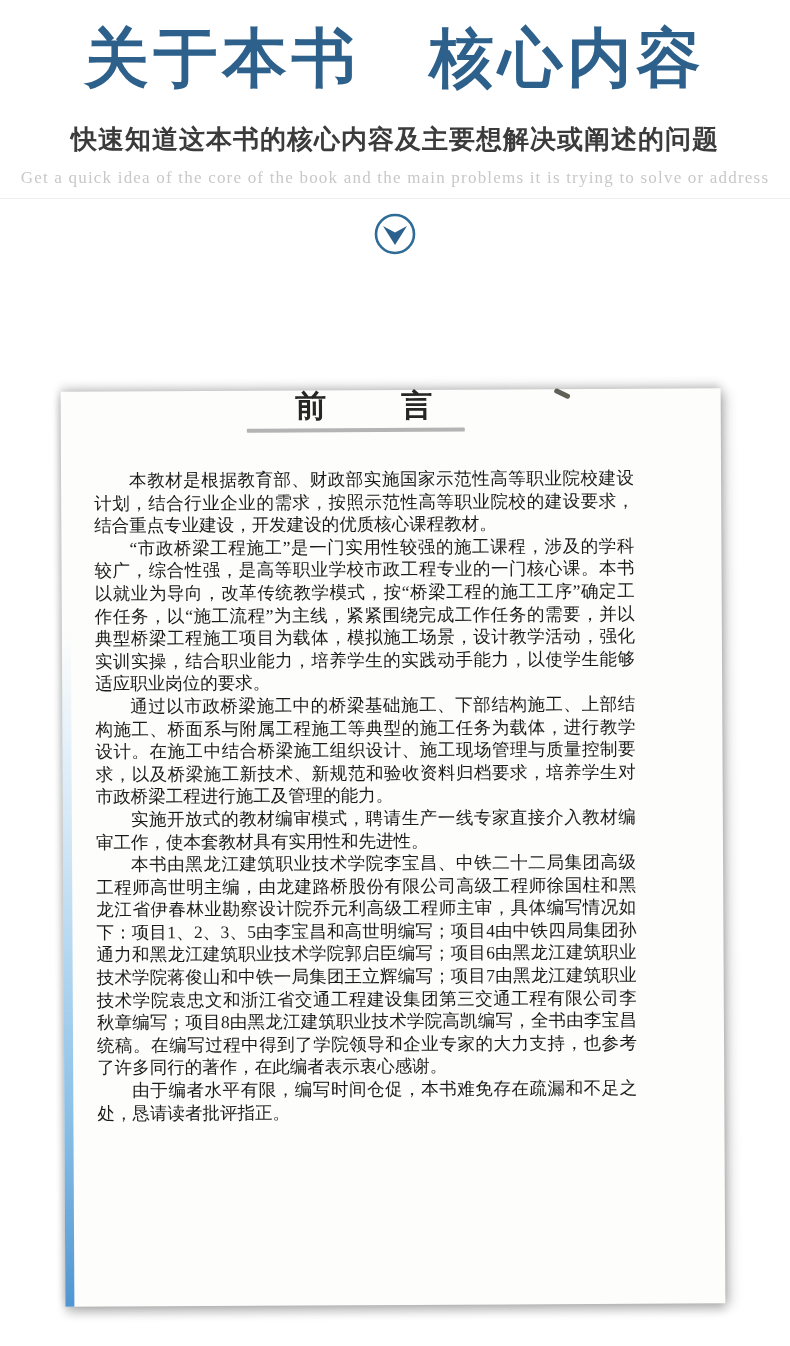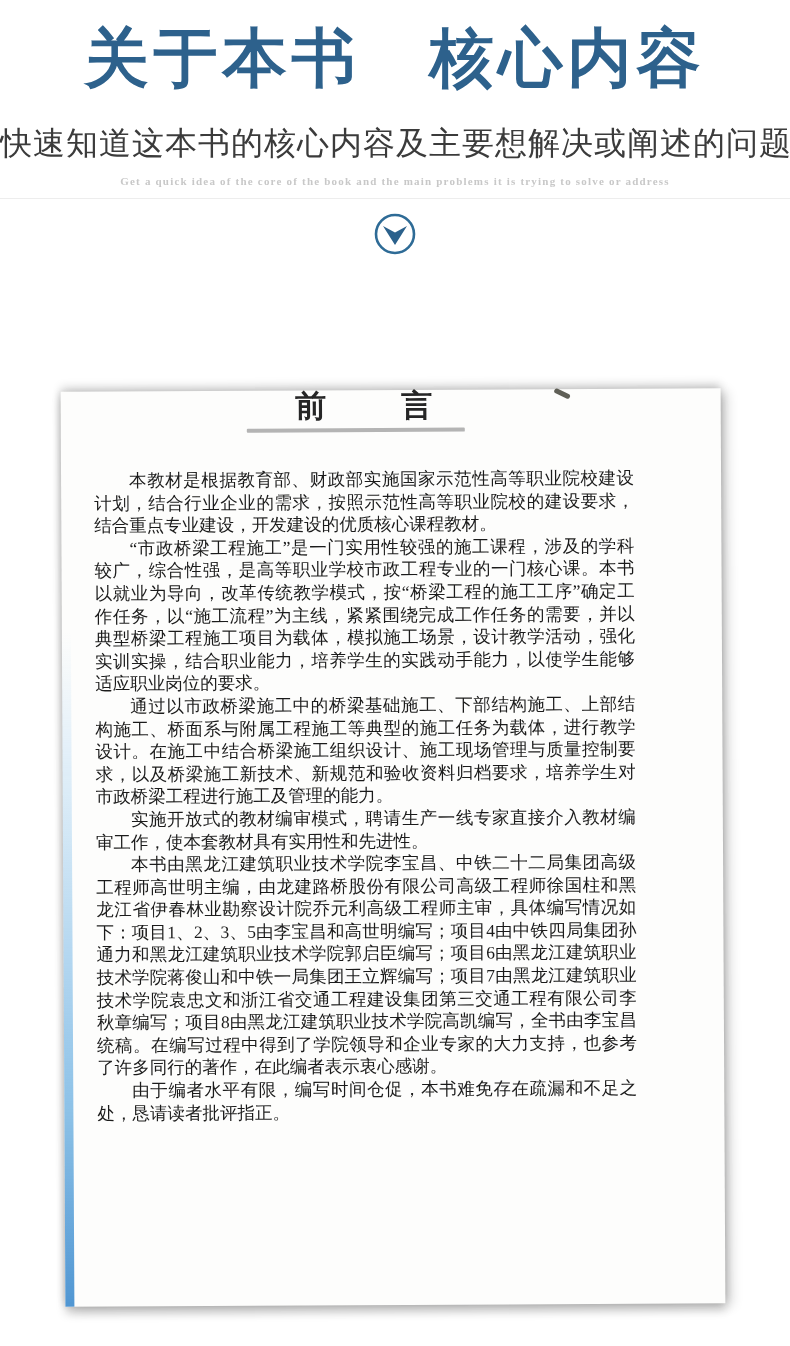--- a/index.html
+++ b/index.html
@@ -14,26 +14,26 @@
   .tagline {
     margin-top:78px; font-family:"Liberation Sans","DejaVu Sans",sans-serif;
     font-size:38px; line-height:1; color:#484848; font-weight:500; letter-spacing:2px;
   }
   .tagline .bracket { font-weight:400; color:#3d3d3d; padding:0 10px; }
   .hero-title {
     margin-top:24px; font-size:64px; line-height:1.1; font-weight:bold;
     color:#2d618c; letter-spacing:5px; white-space:nowrap;font-family:Liberation Serif, serif;
   }
   .hero-subtitle {
-    margin-top:30px; font-size:32px; line-height:1.2; color:#3b3b3b;
-    font-weight:normal; letter-spacing:1px; white-space:nowrap;
+    margin-top:30px; font-size:26px; line-height:1.2; color:#3b3b3b;
+    font-weight:bold; letter-spacing:1px; white-space:nowrap;
   }
   .hero-subtitle-en {
-    margin-top:12px; font-size:11px; line-height:1.2; color:#c8c8c8;
-    font-weight:bold; letter-spacing:1.2px; white-space:nowrap;
+    margin-top:12px; font-size:17px; line-height:1.2; color:#c8c8c8;
+    font-weight:normal; letter-spacing:1.2px; white-space:nowrap;
   }
   .hero-rule { margin-top:10px; border-top:1px solid #ededed; width:100%; height:0; }
   .scroll-icon { margin-top:13px; height:44px; }
 
   
   .book-photo {
     position:relative; width:660px; height:915px; margin:39px auto 0; left:-2px;
     background:#fdfdfc; transform:rotate(-0.3deg);
     box-shadow: 0 -5px 9px rgba(0,0,0,0.15),
                 0 7px 10px rgba(0,0,0,0.18),

